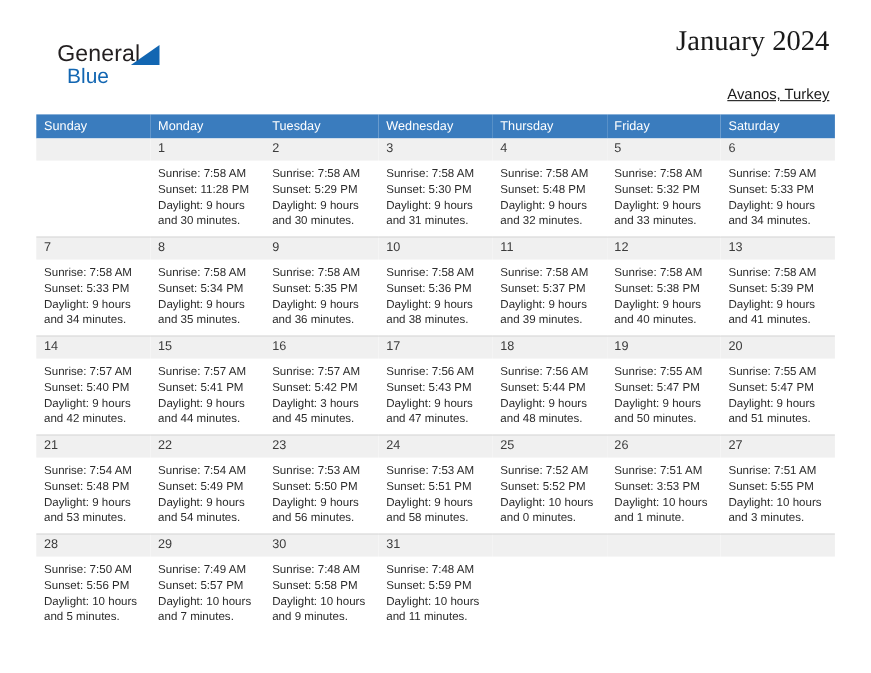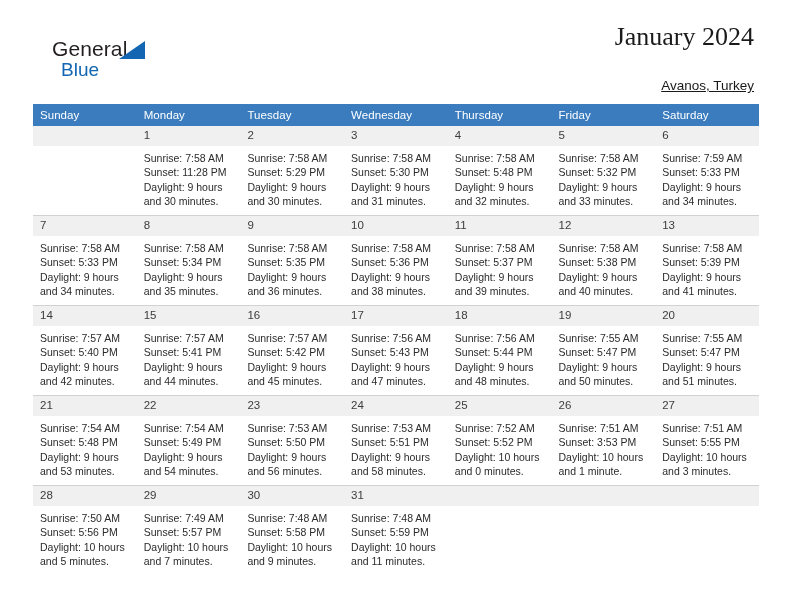--- a/index.html
+++ b/index.html
@@ -312,21 +312,21 @@
               <div>Sunrise: 7:57 AM</div>
               <div>Sunset: 5:41 PM</div>
               <div class="daylight">Daylight: 9 hours and 44 minutes.</div>
             </span>
           </td>
           <td>
             <span class="daynum">16</span>
             <span class="info">
               <div>Sunrise: 7:57 AM</div>
               <div>Sunset: 5:42 PM</div>
-              <div class="daylight">Daylight: 9 hours and 45 minutes.</div>
+              <div class="daylight">Daylight: 3 hours and 45 minutes.</div>
             </span>
           </td>
           <td>
             <span class="daynum">17</span>
             <span class="info">
               <div>Sunrise: 7:56 AM</div>
               <div>Sunset: 5:43 PM</div>
               <div class="daylight">Daylight: 9 hours and 47 minutes.</div>
             </span>
           </td>

